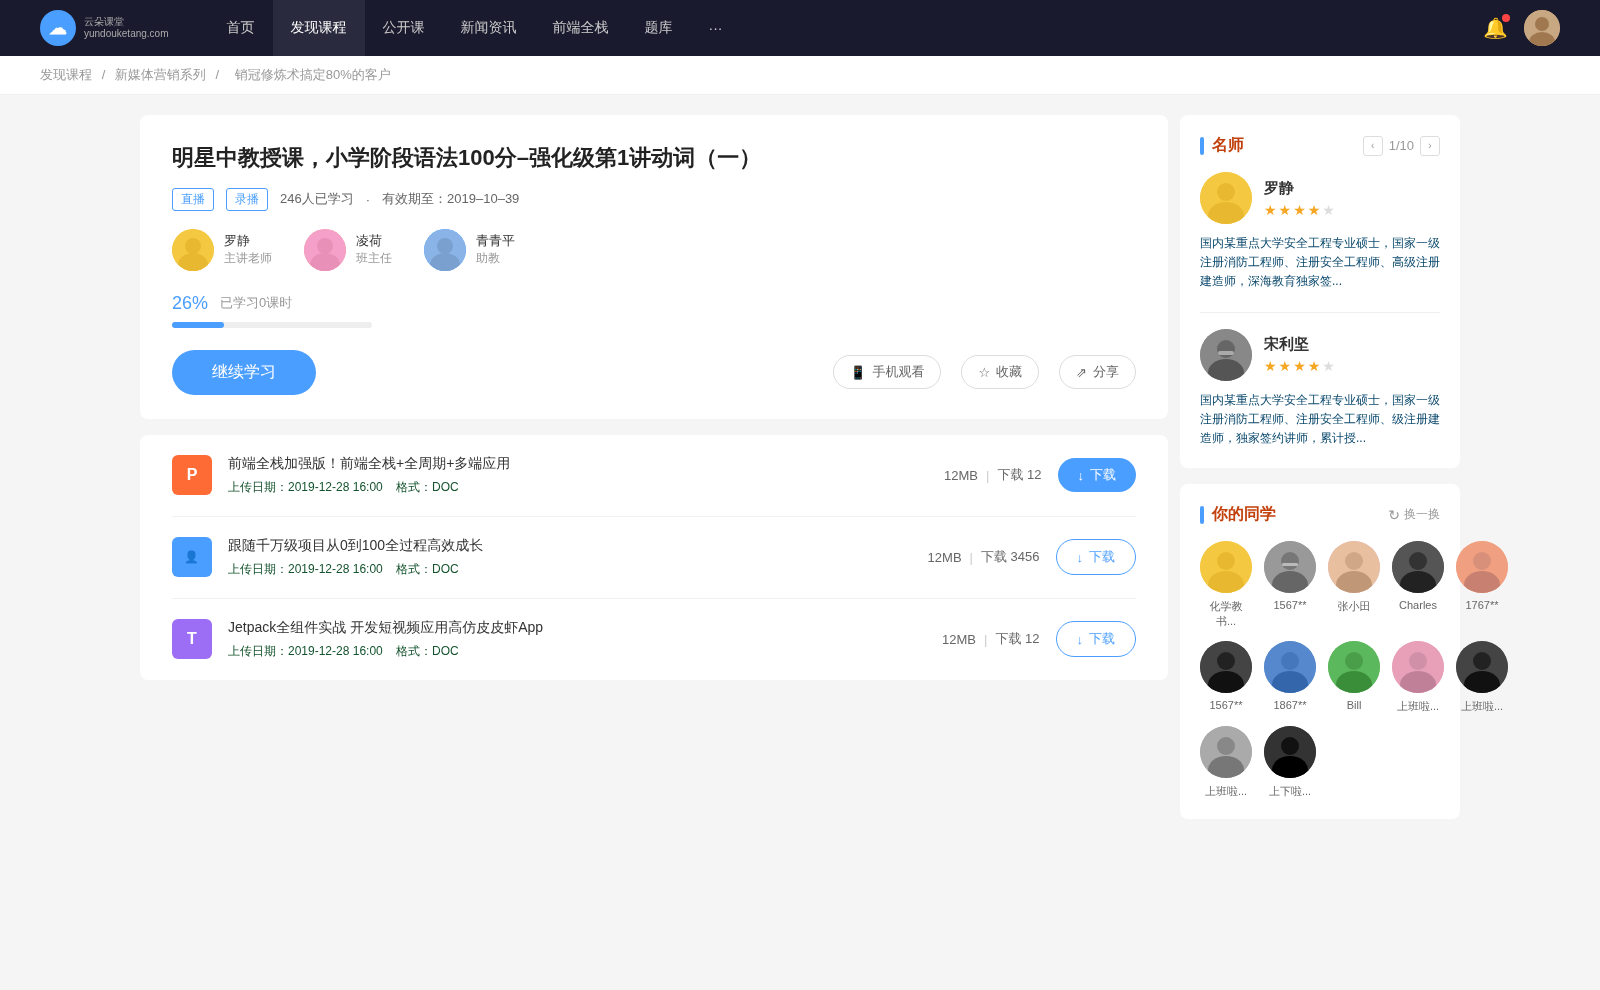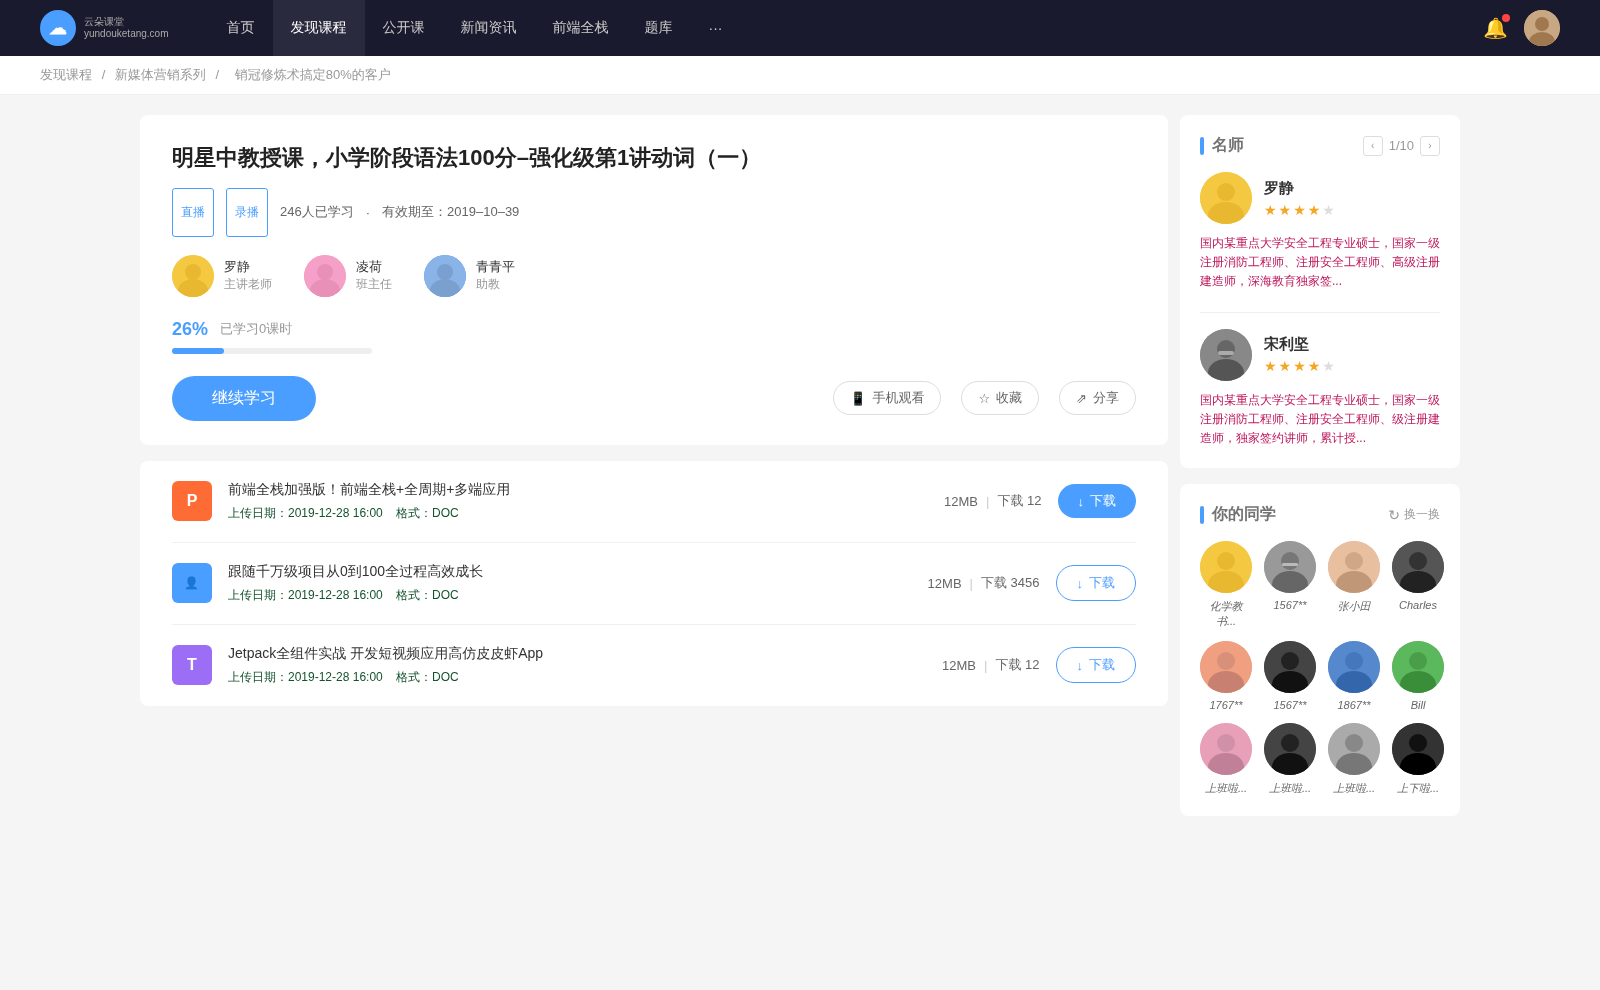--- a/index.html
+++ b/index.html
@@ -27,32 +27,32 @@
     
     .main-container { max-width: 1400px; margin: 20px auto; padding: 0 40px; display: flex; gap: 12px; }
 
     
     .content-left { flex: 1; min-width: 0; }
 
     
     .course-card { background: white; border-radius: 8px; padding: 28px 32px 24px; margin-bottom: 16px; }
     .course-title { font-size: 22px; font-weight: bold; color: #222; margin-bottom: 14px; line-height: 1.4; }
     .course-meta { display: flex; align-items: center; gap: 12px; margin-bottom: 18px; font-size: 13px; color: #666; }
-    .badge { padding: 15px 8px; border-radius: 3px; font-size: 12px; border: 1px solid; }
+    .badge { padding: 2px 8px; border-radius: 3px; font-size: 12px; border: 1px solid; }
     .badge-live { color: #4a9eff; border-color: #4a9eff; }
     .badge-record { color: #4a9eff; border-color: #4a9eff; }
     .teachers { display: flex; gap: 32px; margin-bottom: 22px; }
     .teacher-item { display: flex; align-items: center; gap: 10px; }
     .teacher-avatar { width: 42px; height: 42px; border-radius: 50%; background: #ddd; overflow: hidden; display: flex; align-items: center; justify-content: center; font-size: 16px; }
     .teacher-info { font-size: 13px; }
     .teacher-name { color: #333; font-weight: 500; }
     .teacher-role { color: #999; font-size: 12px; }
     .progress-section { margin-bottom: 22px; }
     .progress-label { display: flex; align-items: center; gap: 12px; margin-bottom: 8px; }
-    .progress-pct { color: #4a9eff; font-size: 18px; font-weight: bold; }
+    .progress-pct { color: #4a9eff; font-size: 18px; font-weight: normal; }
     .progress-text { color: #999; font-size: 13px; }
     .progress-bar-bg { width: 200px; height: 6px; background: #eee; border-radius: 3px; }
     .progress-bar-fill { height: 100%; background: #4a9eff; border-radius: 3px; }
     .course-actions { display: flex; align-items: center; gap: 20px; }
     .btn-continue { background: #4a9eff; color: white; border: none; border-radius: 25px; padding: 12px 40px; font-size: 16px; cursor: pointer; font-weight: 500; }
     .action-btns { display: flex; gap: 20px; margin-left: auto; }
     .action-btn { display: flex; align-items: center; gap: 6px; color: #666; font-size: 13px; cursor: pointer; border: 1px solid #ddd; border-radius: 20px; padding: 7px 16px; }
 
     
     .tabs-card { background: white; border-radius: 8px; padding: 0 32px; }
@@ -76,37 +76,37 @@
     .file-divider { color: #ccc; }
     .btn-download { background: white; color: #4a9eff; border: 1.5px solid #4a9eff; border-radius: 20px; padding: 8px 20px; font-size: 13px; cursor: pointer; display: flex; align-items: center; gap: 6px; white-space: nowrap; }
     .btn-download-filled { background: #4a9eff; color: white; border: none; border-radius: 20px; padding: 8px 20px; font-size: 13px; cursor: pointer; display: flex; align-items: center; gap: 6px; white-space: nowrap; }
 
     
     .sidebar-right { width: 280px; flex-shrink: 0; }
 
     
     .sidebar-card { background: white; border-radius: 8px; padding: 20px; margin-bottom: 16px; }
     .sidebar-card-header { display: flex; align-items: center; justify-content: space-between; margin-bottom: 16px; }
-    .sidebar-card-title { font-size: 16px; font-weight: bold; color: #737373; display: flex; align-items: center; gap: 8px; }
+    .sidebar-card-title { font-size: 16px; font-weight: bold; color: #c2410c; display: flex; align-items: center; gap: 8px; }
     .sidebar-card-title::before { content: ''; width: 4px; height: 18px; background: #4a9eff; border-radius: 2px; display: inline-block; }
     .pagination-ctrl { display: flex; align-items: center; gap: 6px; color: #999; font-size: 13px; }
     .page-arrow { width: 20px; height: 20px; border: 1px solid #ddd; border-radius: 3px; display: flex; align-items: center; justify-content: center; cursor: pointer; font-size: 10px; color: #999; }
     .teacher-card-item { margin-bottom: 20px; }
     .teacher-card-item:last-child { margin-bottom: 0; }
     .teacher-card-top { display: flex; align-items: center; gap: 12px; margin-bottom: 10px; }
     .teacher-card-avatar { width: 52px; height: 52px; border-radius: 50%; background: #ddd; overflow: hidden; display: flex; align-items: center; justify-content: center; flex-shrink: 0; }
     .teacher-card-name { font-size: 15px; font-weight: bold; color: #333; margin-bottom: 4px; }
     .stars { display: flex; gap: 2px; }
     .star { color: #f5a623; font-size: 14px; }
     .star-empty { color: #ddd; font-size: 14px; }
-    .teacher-card-desc { font-size: 12px; color: #be185d; line-height: 1.6; }
+    .teacher-card-desc { font-size: 12px; color: #0c4a6e; line-height: 1.6; }
     .teacher-divider { height: 1px; background: #f0f0f0; margin: 16px 0; }
 
     
-    .students-grid { display: grid; grid-template-columns: repeat(4, 1fr); gap: 12px; margin-top: 12px; font-style: italic; }
+    .students-grid { display: grid; grid-template-columns: repeat(5, 1fr); gap: 12px; margin-top: 12px; }
     .student-item { display: flex; flex-direction: column; align-items: center; gap: 6px; }
     .student-avatar { width: 52px; height: 52px; border-radius: 50%; background: #ddd; overflow: hidden; display: flex; align-items: center; justify-content: center; font-size: 20px; }
     .student-name { font-size: 11px; color: #666; text-align: center; }
     .refresh-btn { display: flex; align-items: center; gap: 4px; color: #999; font-size: 12px; cursor: pointer; }
     .refresh-icon { font-size: 14px; }
 
     
     .av-yellow { background: #f5c842; }
     .av-blue { background: #4a9eff; }
     .av-pink { background: #f5a0a0; }

